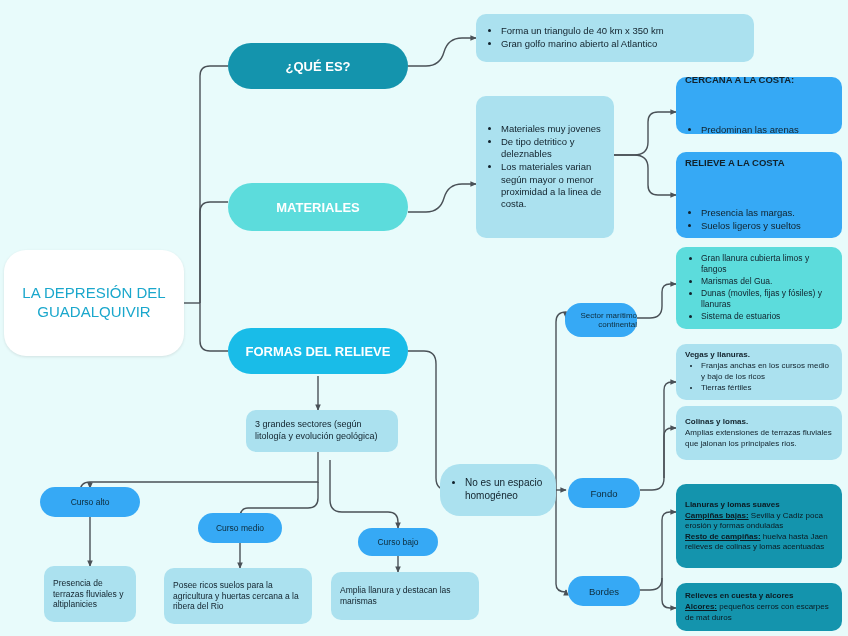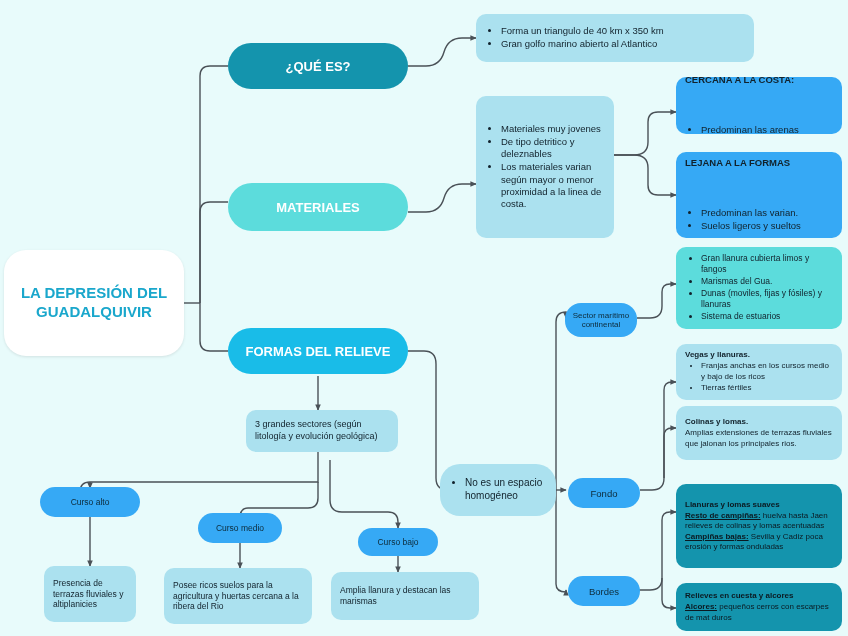--- a/index.html
+++ b/index.html
@@ -38,21 +38,21 @@
   .pill {
     border-radius: 26px;
     align-items: center;
     text-align: center;
     color: #ffffff;
     font-weight: bold;
   }
   .pill-sm {
     border-radius: 16px;
     align-items: center;
-    text-align: center;
+    text-align: right;
     color: #0d2b3a;
     font-weight: normal;
   }
   
   .box {
     border-radius: 10px;
     padding: 7px 9px;
     color: #11222c;
     line-height: 1.28;
   }
@@ -79,21 +79,21 @@
   .c-cyan   { background: #19bce8; }
   .c-blue   { background: #36a9f5; gap: 37px; }
   .c-light  { background: #abe1ef; }
   .c-white  { background: #ffffff; }
 
   .root {
     border-radius: 22px;
     align-items: center;
     text-align: center;
     color: #1aa7cc;
-    font-weight: bold;
+    font-weight: normal;
     font-size: 15px;
     line-height: 1.25;
     box-shadow: 0 1px 3px rgba(0,0,0,0.10);
   }
 </style>
 </head>
 <body>
 
 <div id="canvas">
 
@@ -172,23 +172,23 @@
   </div>
 
   <div class="node box c-blue" style="left:676px; top:77px; width:166px; height:57px; font-size:9.5px;">
     <div class="hdr">CERCANA A LA COSTA:</div>
     <ul>
       <li>Predominan las arenas</li>
     </ul>
   </div>
 
   <div class="node box c-blue" style="left:676px; top:152px; width:166px; height:86px; font-size:9.5px;">
-    <div class="hdr">LEJANA A LA FORMAS</div>
-    <ul>
-      <li>Predominan las varian.</li>
+    <div class="hdr">RELIEVE A LA COSTA</div>
+    <ul>
+      <li>Presencia las margas.</li>
       <li>Suelos ligeros y sueltos</li>
     </ul>
   </div>
 
   <div class="node pill c-cyan" style="left:228px; top:328px; width:180px; height:46px; font-size:13px;">
     <span>FORMAS DEL RELIEVE</span>
   </div>
 
   <div class="node box c-light" style="left:246px; top:410px; width:152px; height:42px; font-size:9px;">
     <p>3 grandes sectores (según litología y evolución geológica)</p>
@@ -250,22 +250,22 @@
     <div class="hdr">Colinas y lomas.</div>
     <p>Amplias extensiones de terrazas fluviales que jalonan los principales rios.</p>
   </div>
 
   <div class="node pill-sm c-blue" style="left:568px; top:576px; width:72px; height:30px; font-size:9.5px;">
     <span>Bordes</span>
   </div>
 
   <div class="node box c-teal" style="left:676px; top:484px; width:166px; height:84px; font-size:8px; color:#0b1a22;">
     <div class="hdr">Llanuras y lomas suaves</div>
+    <p><span class="ul-title">Campiñas bajas:</span><span> Sevilla y Cadiz poca erosión y formas onduladas</span></p>
     <p><span class="ul-title">Resto de campiñas:</span><span> huelva hasta Jaen relieves de colinas y lomas acentuadas</span></p>
-    <p><span class="ul-title">Campiñas bajas:</span><span> Sevilla y Cadiz poca erosión y formas onduladas</span></p>
   </div>
 
   <div class="node box c-teal" style="left:676px; top:583px; width:166px; height:48px; font-size:8px; color:#0b1a22;">
     <div class="hdr">Relieves en cuesta y alcores</div>
     <p><span class="ul-title">Alcores:</span><span> pequeños cerros con escarpes de mat duros</span></p>
   </div>
 
 </div>
 
 </body></html>

